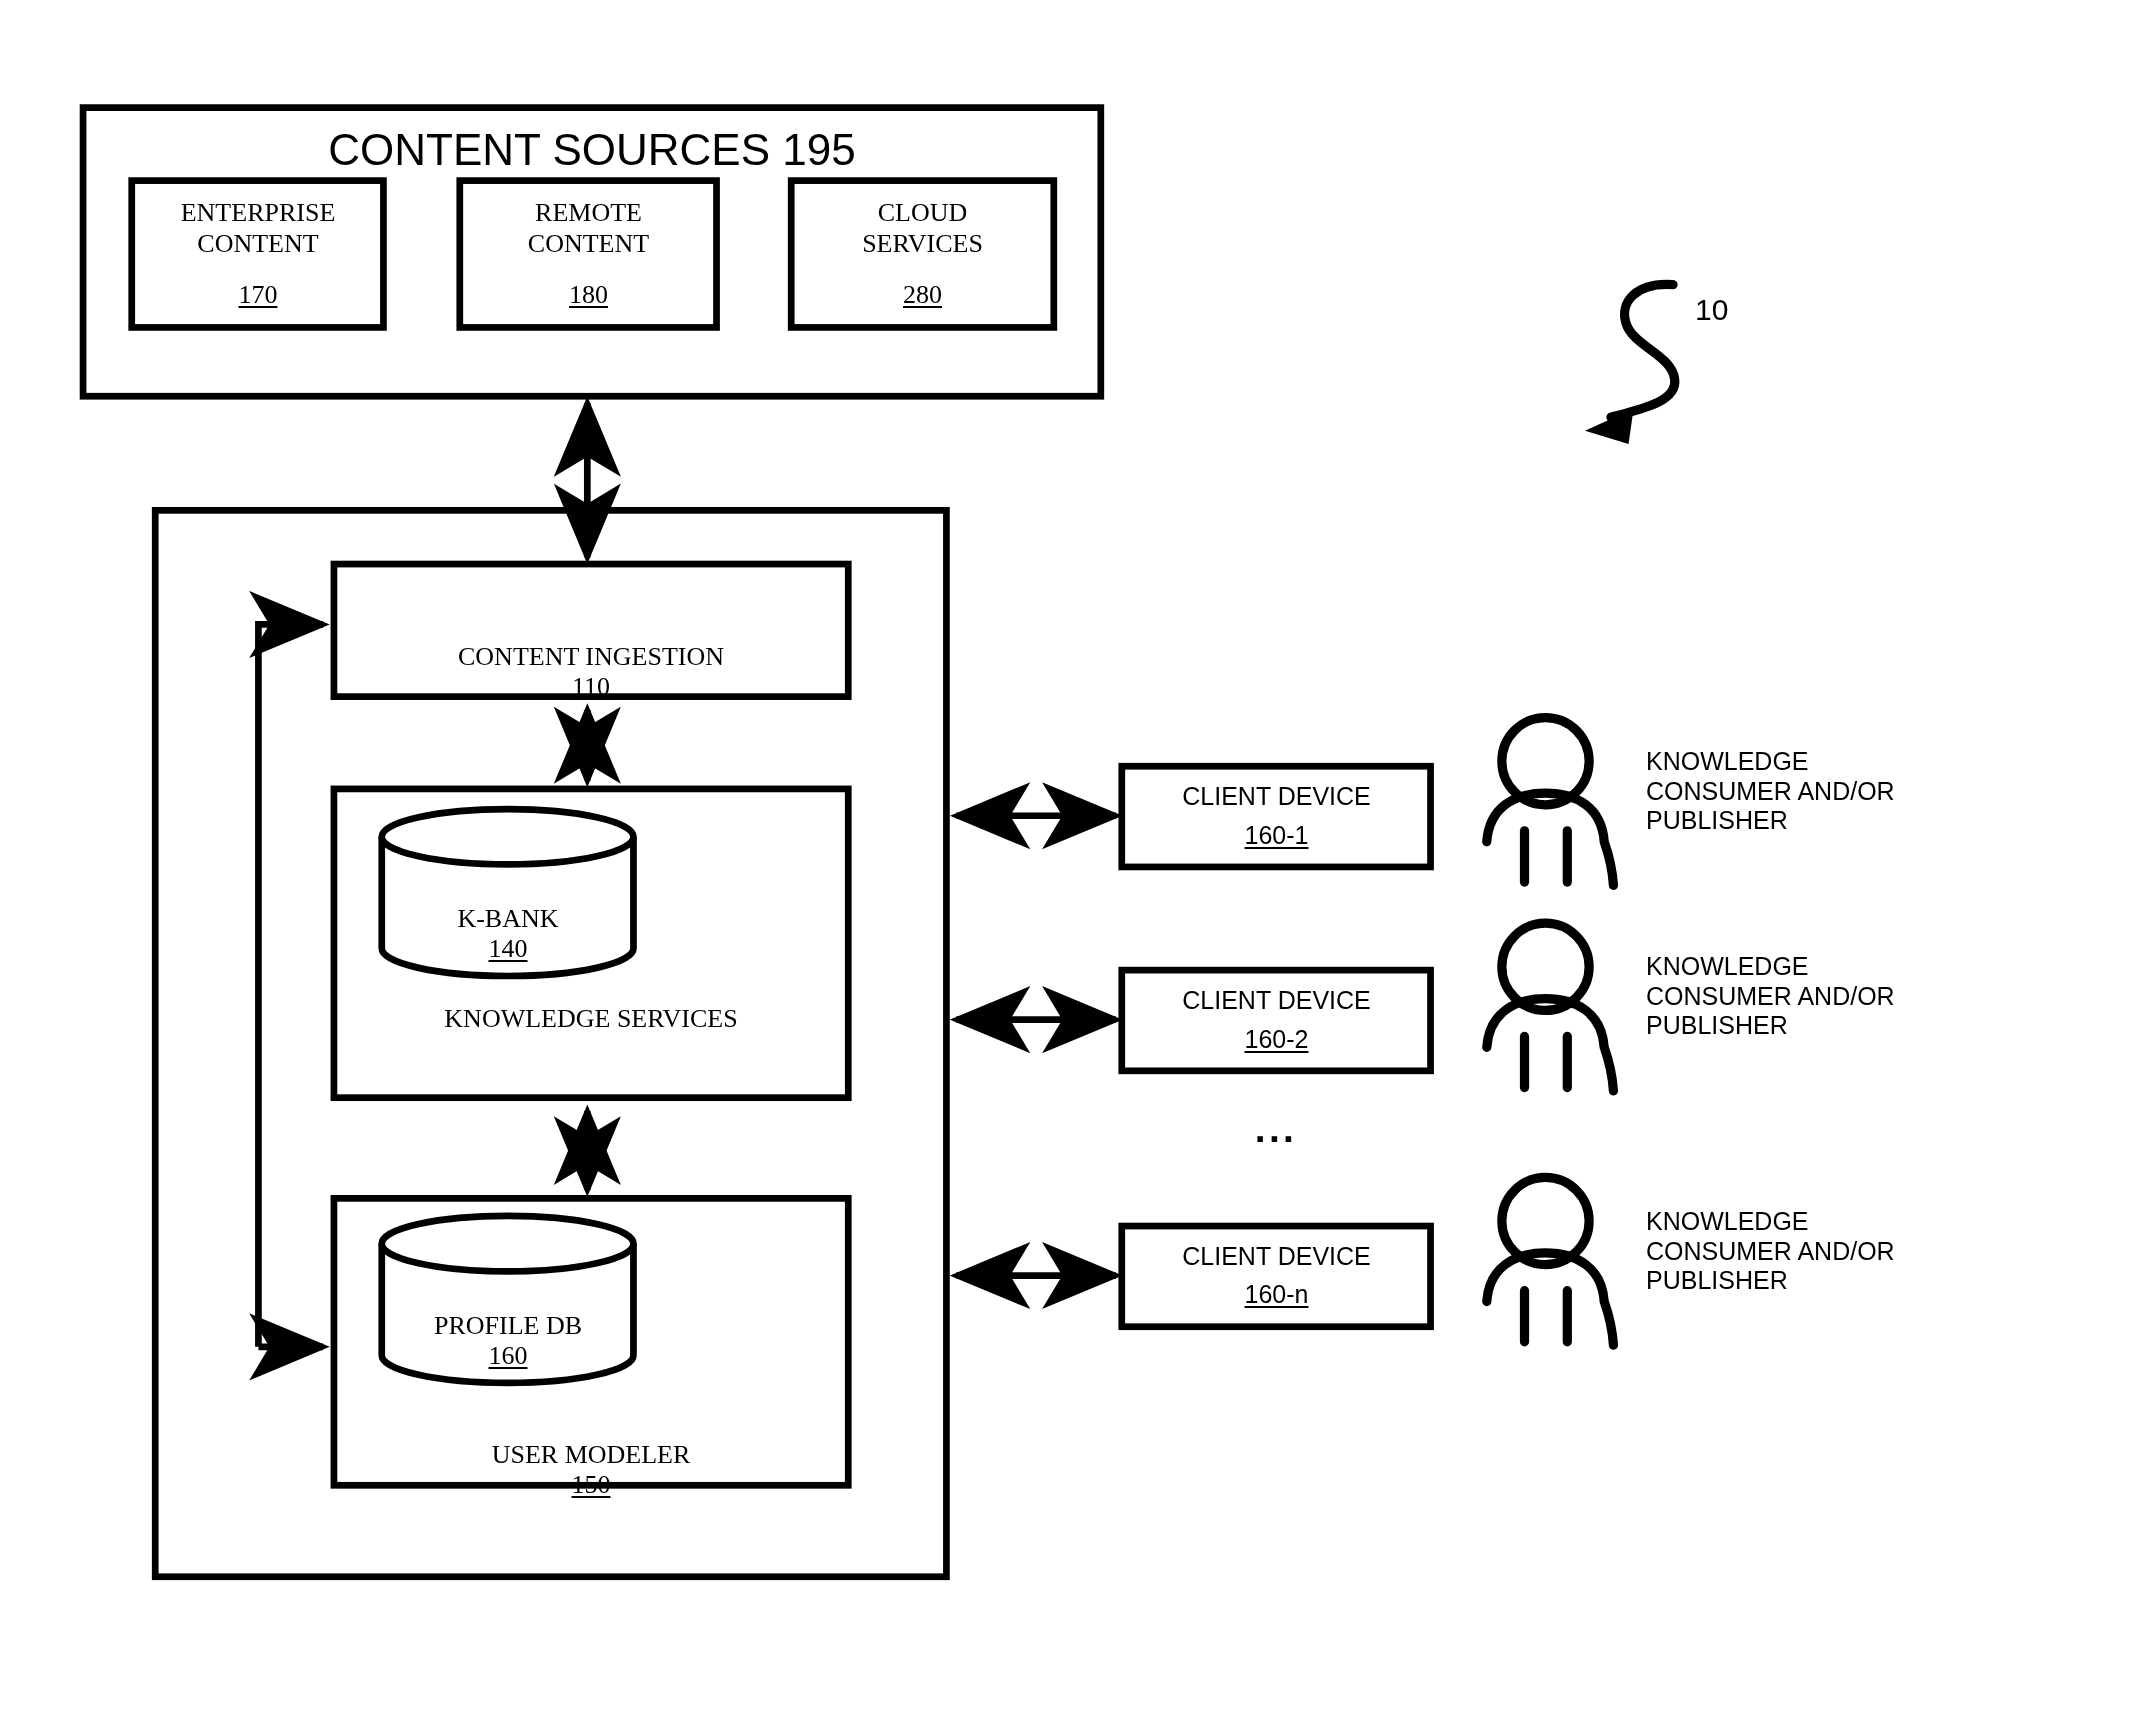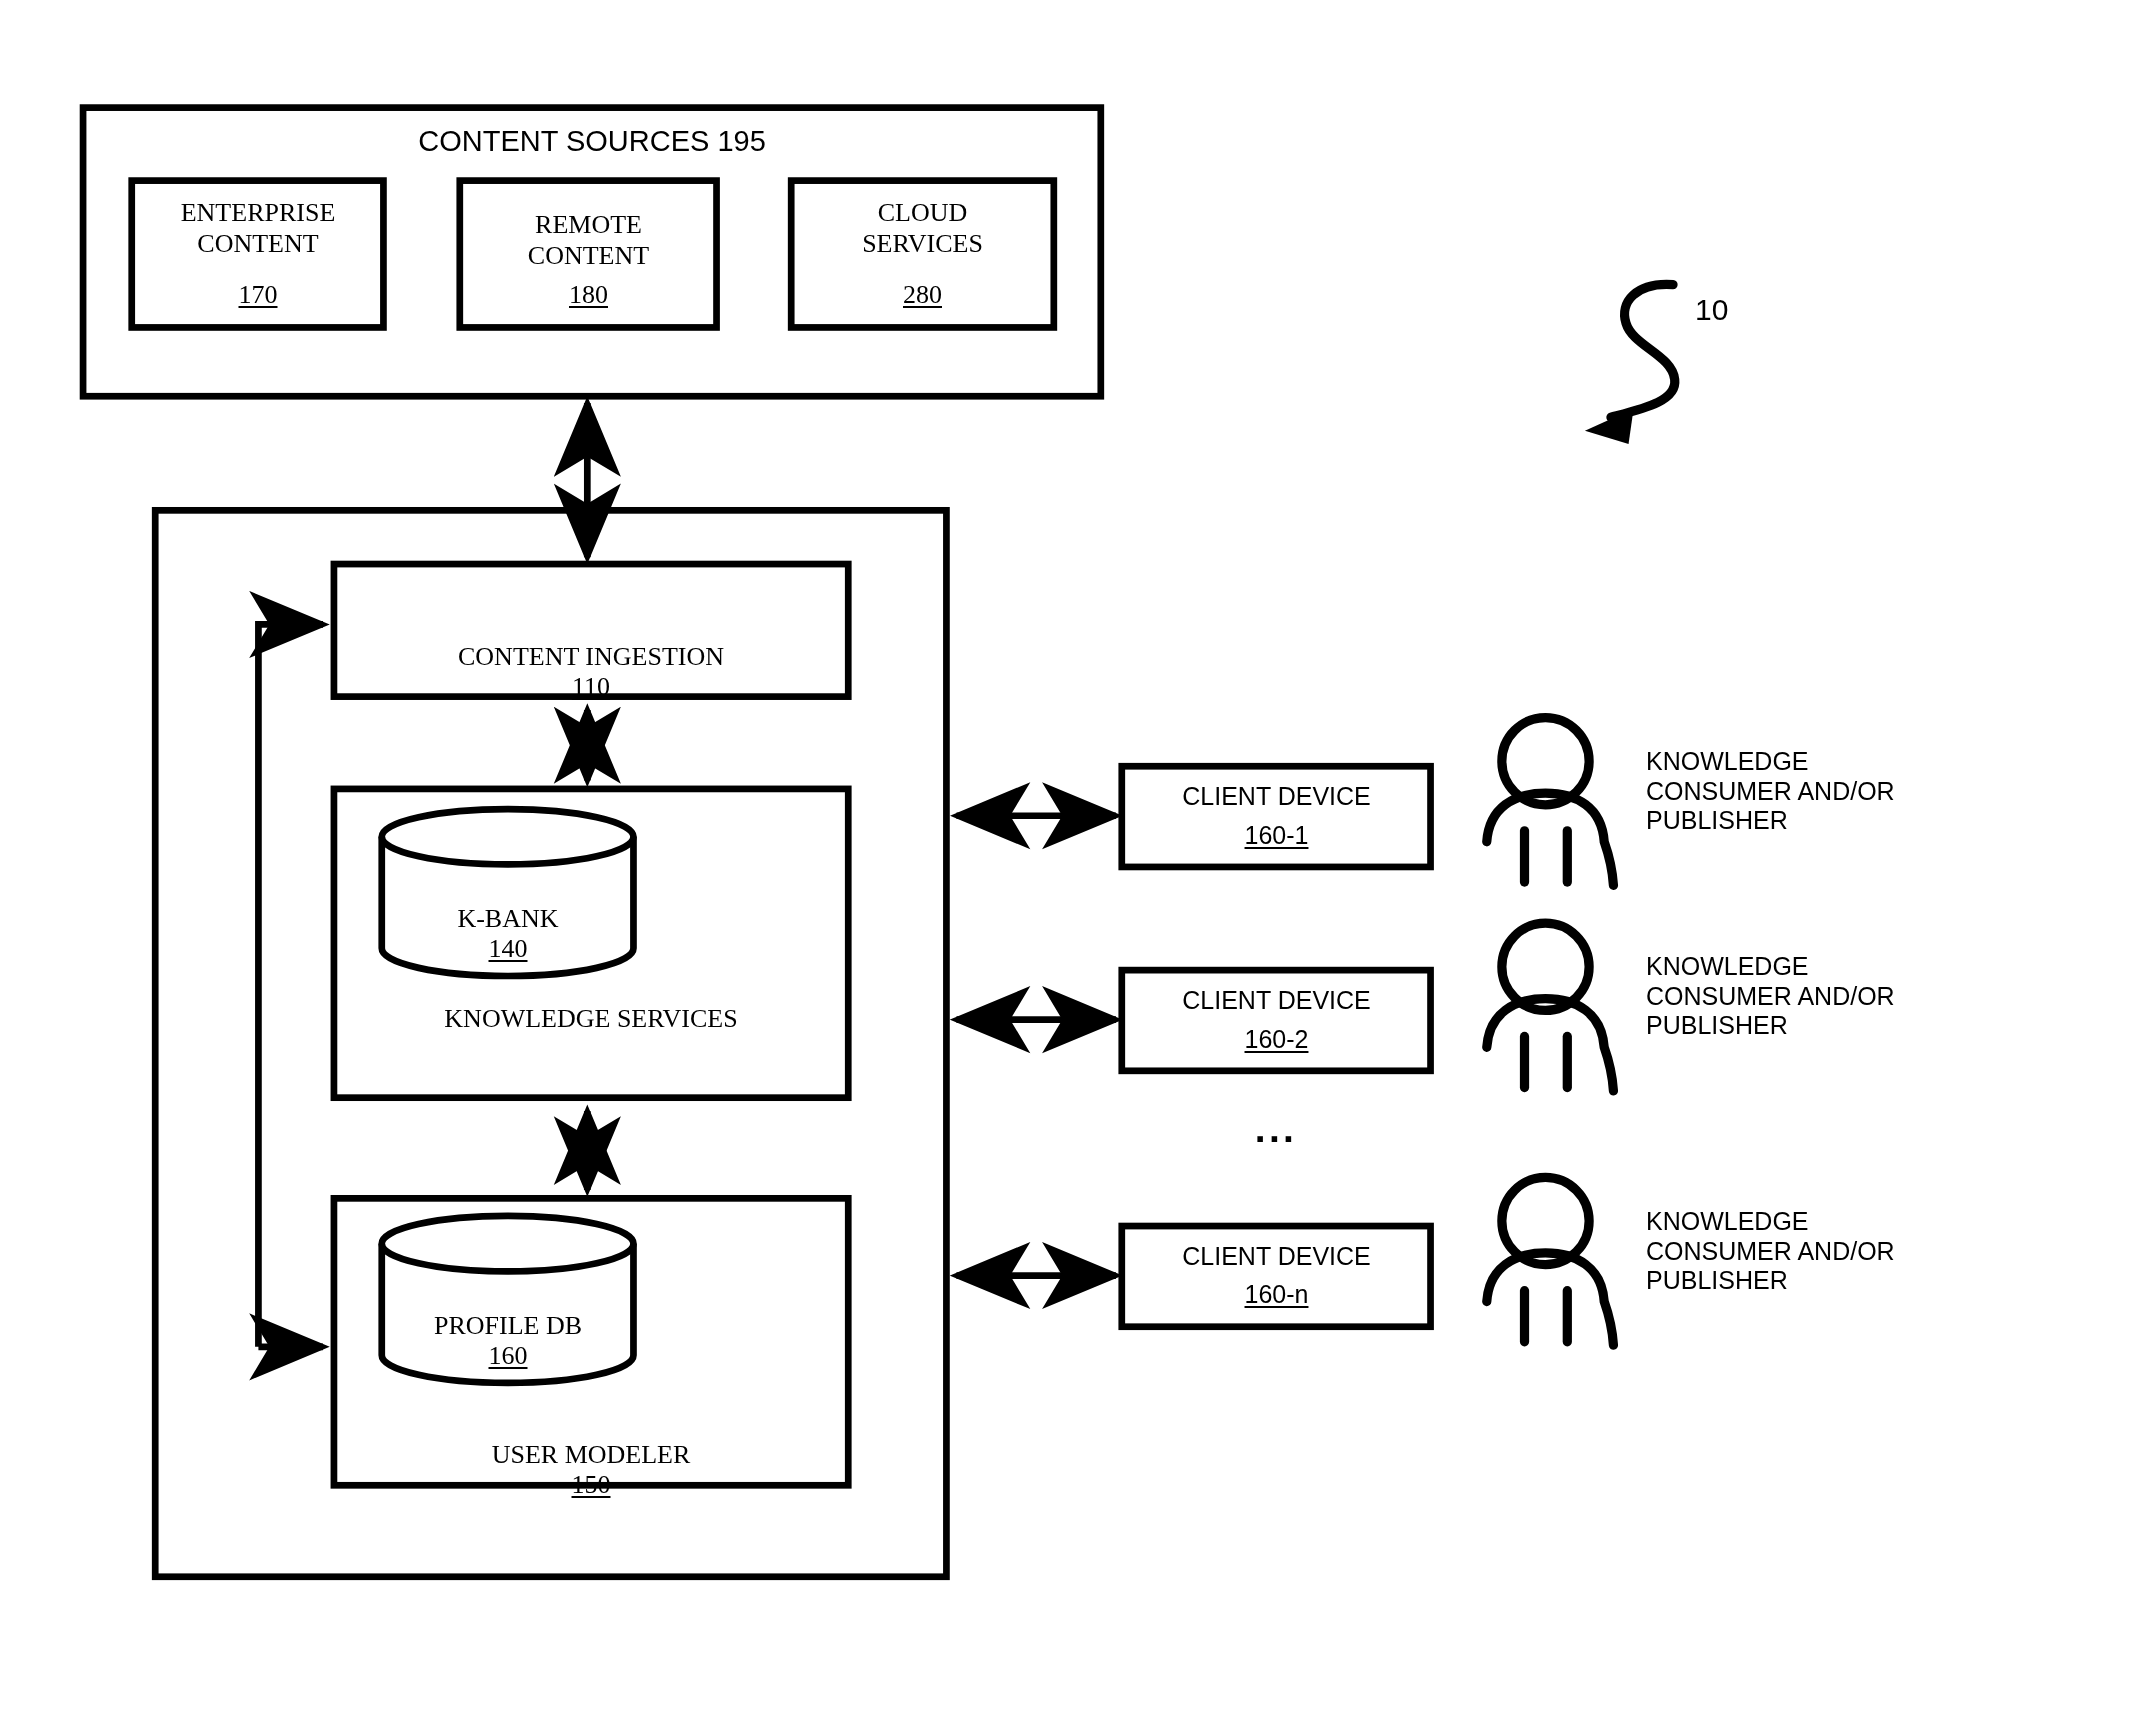--- a/index.html
+++ b/index.html
@@ -27,21 +27,21 @@
     position: absolute;
     color: #000000;
     font-family: "Liberation Sans", sans-serif;
     text-align: center;
     line-height: 1.18;
     white-space: pre-line;
     pointer-events: none;
   }
   .lbl.left { text-align: left; }
   .u { text-decoration: underline; text-underline-offset: 3.4px; }
-  .t-title { font-size: 29px; }
+  .t-title { font-size: 44px; }
   .t-box   { font-size: 26px; font-family: Liberation Serif, serif; }
   .t-sm    { font-size: 25px; }
   .t-ref   { font-size: 30px; margin-top: 44px; }
   .t-dots  { font-size: 39px; font-weight: bold; letter-spacing: 3.4px; }
 </style>
 </head>
 <body>
 
 <div id="stage">
 
@@ -124,21 +124,21 @@
     </g>
     <path d="M1889,513 L1947,487 L1941,529 z" fill="#000"></path>
   </svg>
 
   <div class="lbl t-title" style="left:83px; top:124px; width:1018px;">CONTENT SOURCES 195</div>
 
   <div class="lbl t-box" style="left:132px; top:198px; width:252px;">ENTERPRISE
 CONTENT</div>
   <div class="lbl t-box u" style="left:132px; top:280px; width:252px;">170</div>
 
-  <div class="lbl t-box" style="left:460px; top:198px; width:257px;margin-top:12px;">REMOTE
+  <div class="lbl t-box" style="left:460px; top:198px; width:257px;">REMOTE
 CONTENT</div>
   <div class="lbl t-box u" style="left:460px; top:280px; width:257px;">180</div>
 
   <div class="lbl t-box" style="left:791px; top:198px; width:263px;">CLOUD
 SERVICES</div>
   <div class="lbl t-box u" style="left:791px; top:280px; width:263px;">280</div>
 
   <div class="lbl t-ref" style="left:1695px; top:248px; width:76px; text-align:left;">10</div>
 
   <div class="lbl t-box" style="left:334px; top:611px; width:514px;">

